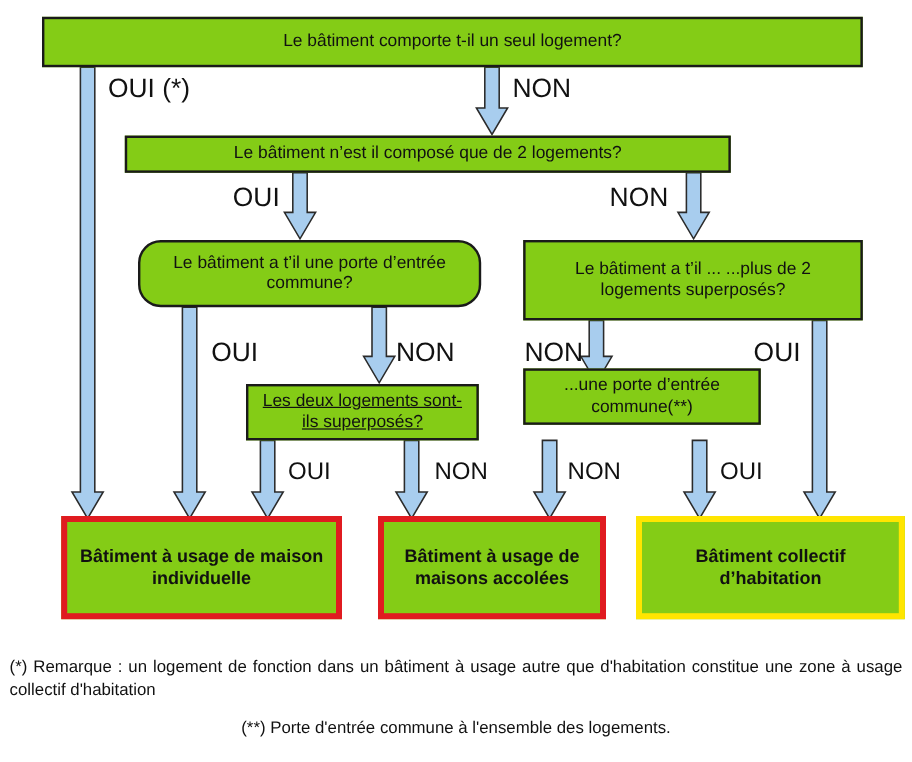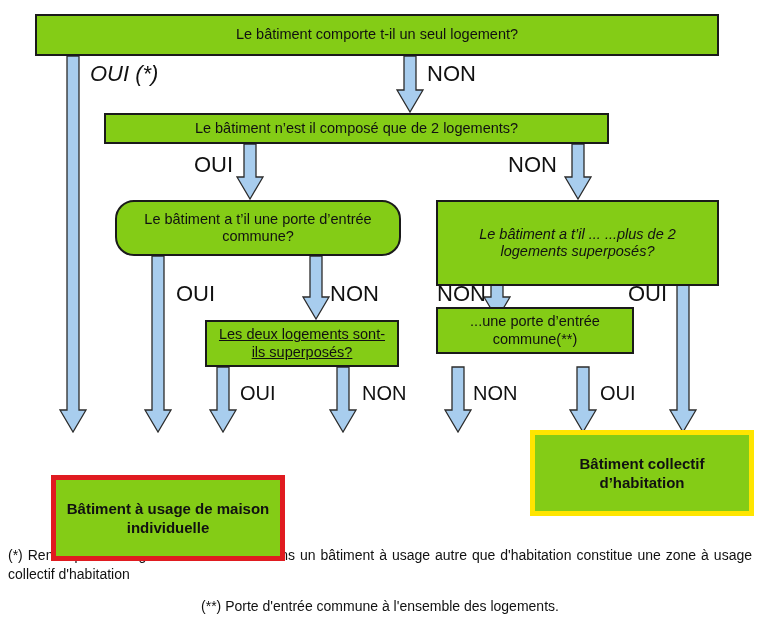--- a/index.html
+++ b/index.html
@@ -41,21 +41,21 @@
     line-height: 1.18;
     padding: 2px 6px;
     z-index: 3;
   }
   .node.result {
     border-width: 5px;
     font-weight: bold;
     font-size: 15px;
     line-height: 1.3;
   }
-  .node.result-red { border-color: #e01b20; margin-top: 45px; }
+  .node.result-red { border-color: #e01b20; }
   .node.result-yellow { border-color: #ffe500; }
 
   .edge-label {
     position: absolute;
     color: #111111;
     font-size: 22px;
     line-height: 1;
     white-space: nowrap;
     z-index: 4;
   }
@@ -99,39 +99,42 @@
     <span>Le bâtiment comporte t-il un seul logement?</span>
   </div>
 
   <div class="node" style="left:104px; top:113px; width:505px; height:31px;align-items:center;">
     <span>Le bâtiment n’est il composé que de 2 logements?</span>
   </div>
 
   <div class="node" style="left:115px; top:200px; width:286px; height:56px;border-radius:19px;">
     <span>Le bâtiment a t’il une porte d’entrée commune?</span>
   </div>
-  <div class="node" style="left:436px; top:200px; width:283px; height:86px;font-style:italic;">
+  <div class="node" style="left:436px; top:200px; width:283px; height:67px;">
     <span>Le bâtiment a t’il ... ...plus de 2 logements superposés?</span>
   </div>
 
   <div class="node" style="left:205px; top:320px; width:194px; height:47px;text-decoration:underline;">
     <span>Les deux logements sont-ils superposés?</span>
   </div>
   <div class="node" style="left:436px; top:307px; width:198px; height:47px;">
     <span>...une porte d’entrée commune(**)</span>
   </div>
 
   <div class="node result result-red" style="left:51px; top:430px; width:234px; height:86px;">
     <span>Bâtiment à usage de maison individuelle</span>
   </div>
+  <div class="node result result-red" style="left:315px; top:430px; width:190px; height:86px;">
+    <span>Bâtiment à usage de maisons accolées</span>
+  </div>
   <div class="node result result-yellow" style="left:530px; top:430px; width:224px; height:86px;">
     <span>Bâtiment collectif d’habitation</span>
   </div>
 
-  <div class="edge-label" style="left:90px; top:63px;font-style:italic;">OUI (*)</div>
+  <div class="edge-label" style="left:90px; top:63px;">OUI (*)</div>
   <div class="edge-label" style="left:427px; top:63px;">NON</div>
 
   <div class="edge-label" style="left:194px; top:154px;">OUI</div>
   <div class="edge-label" style="left:508px; top:154px;">NON</div>
 
   <div class="edge-label" style="left:176px; top:283px;">OUI</div>
   <div class="edge-label" style="left:330px; top:283px;">NON</div>
   <div class="edge-label" style="left:437px; top:283px;">NON</div>
   <div class="edge-label" style="left:628px; top:283px;">OUI</div>
 

